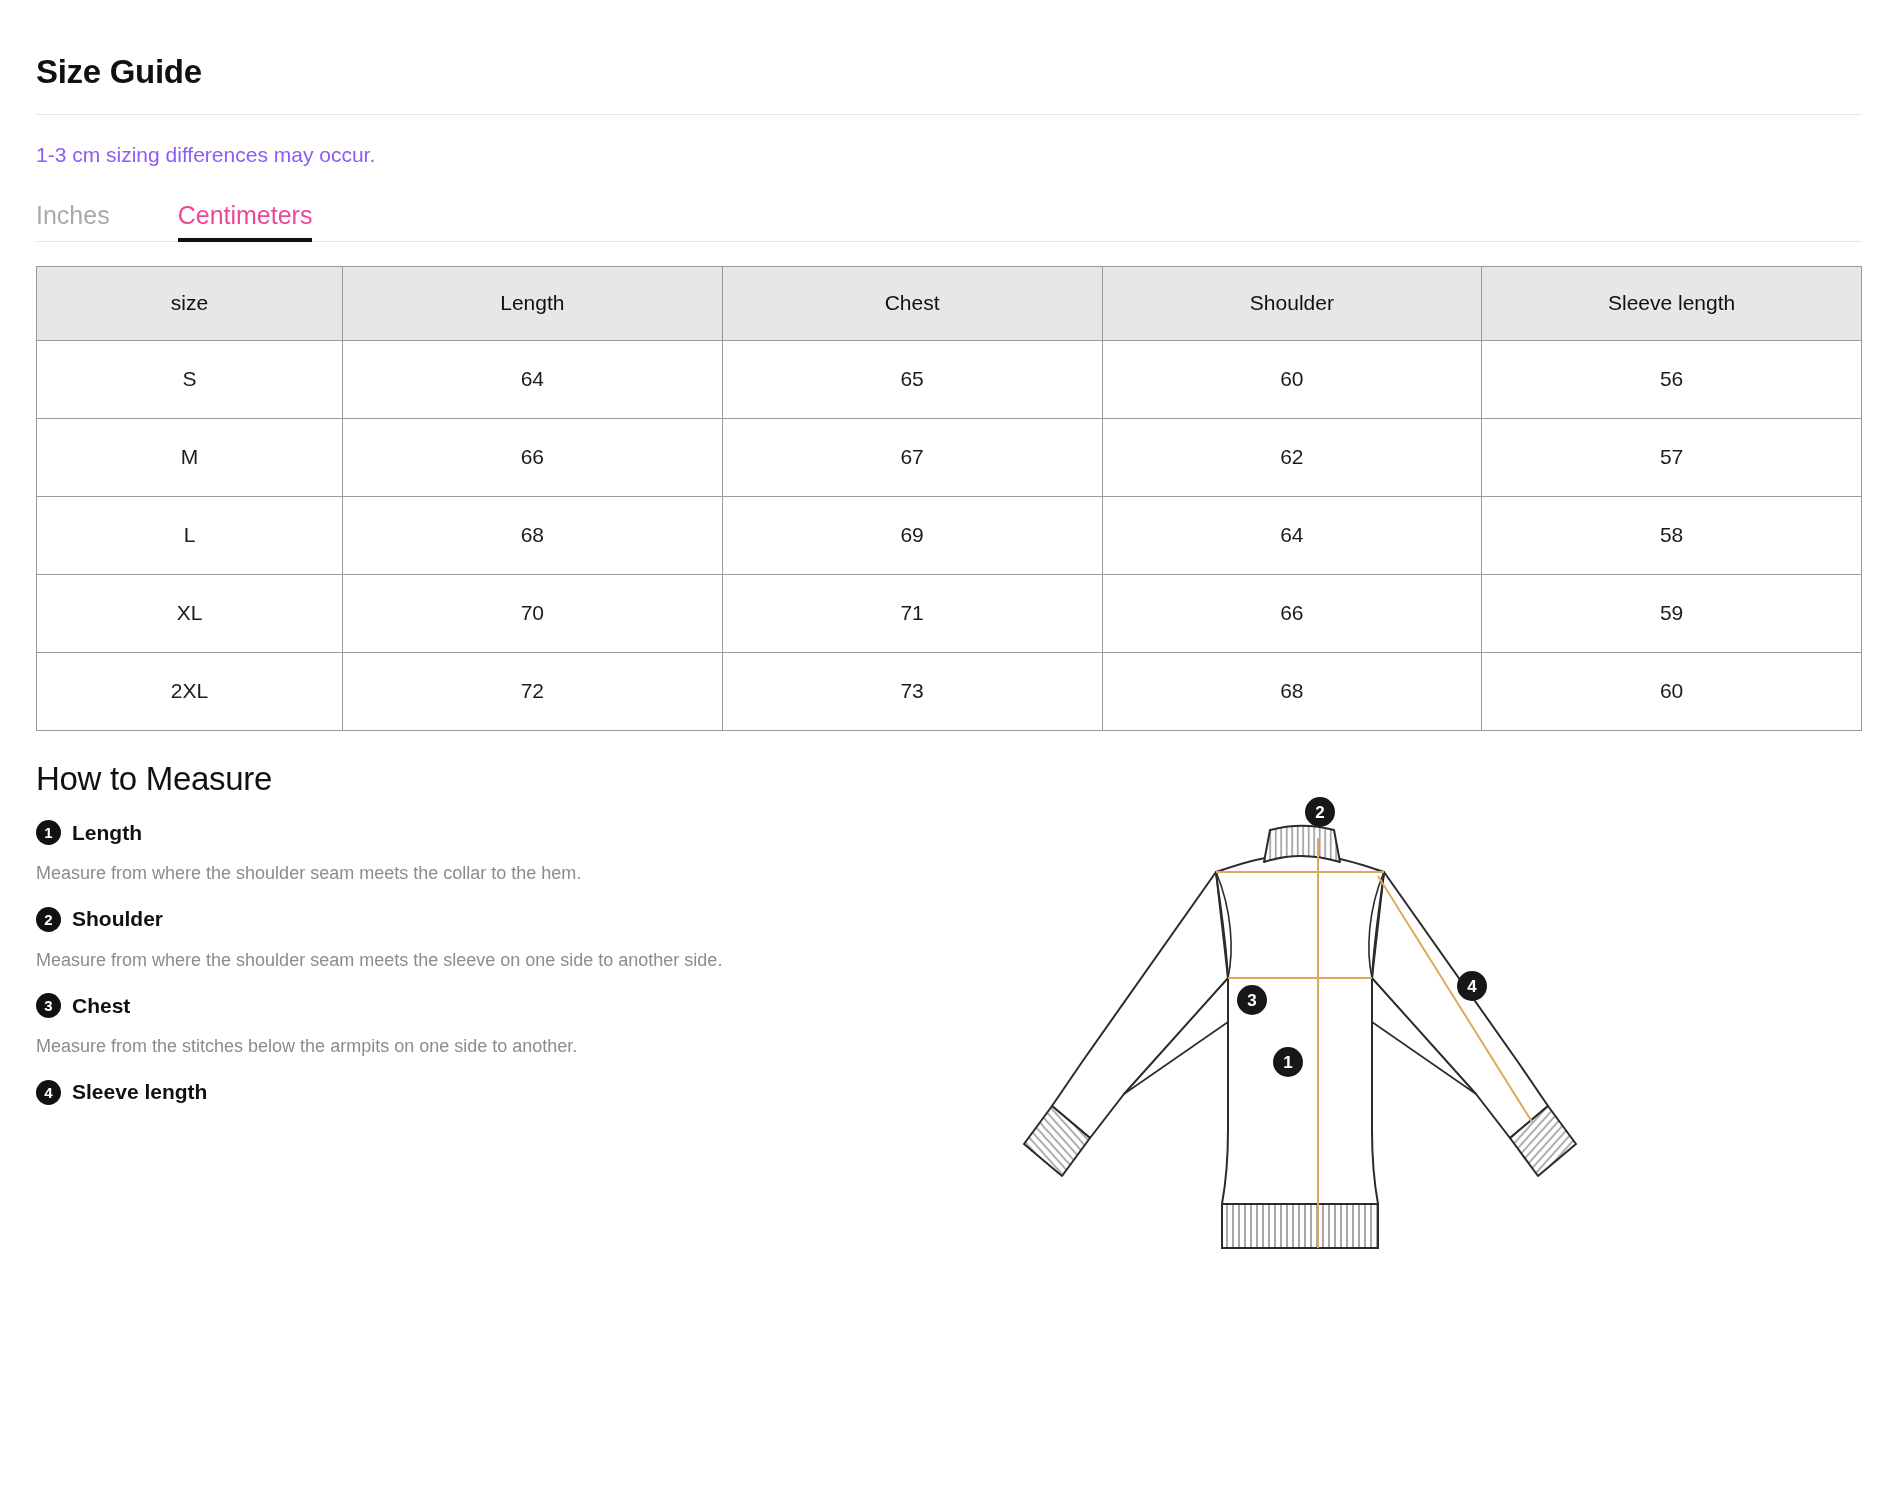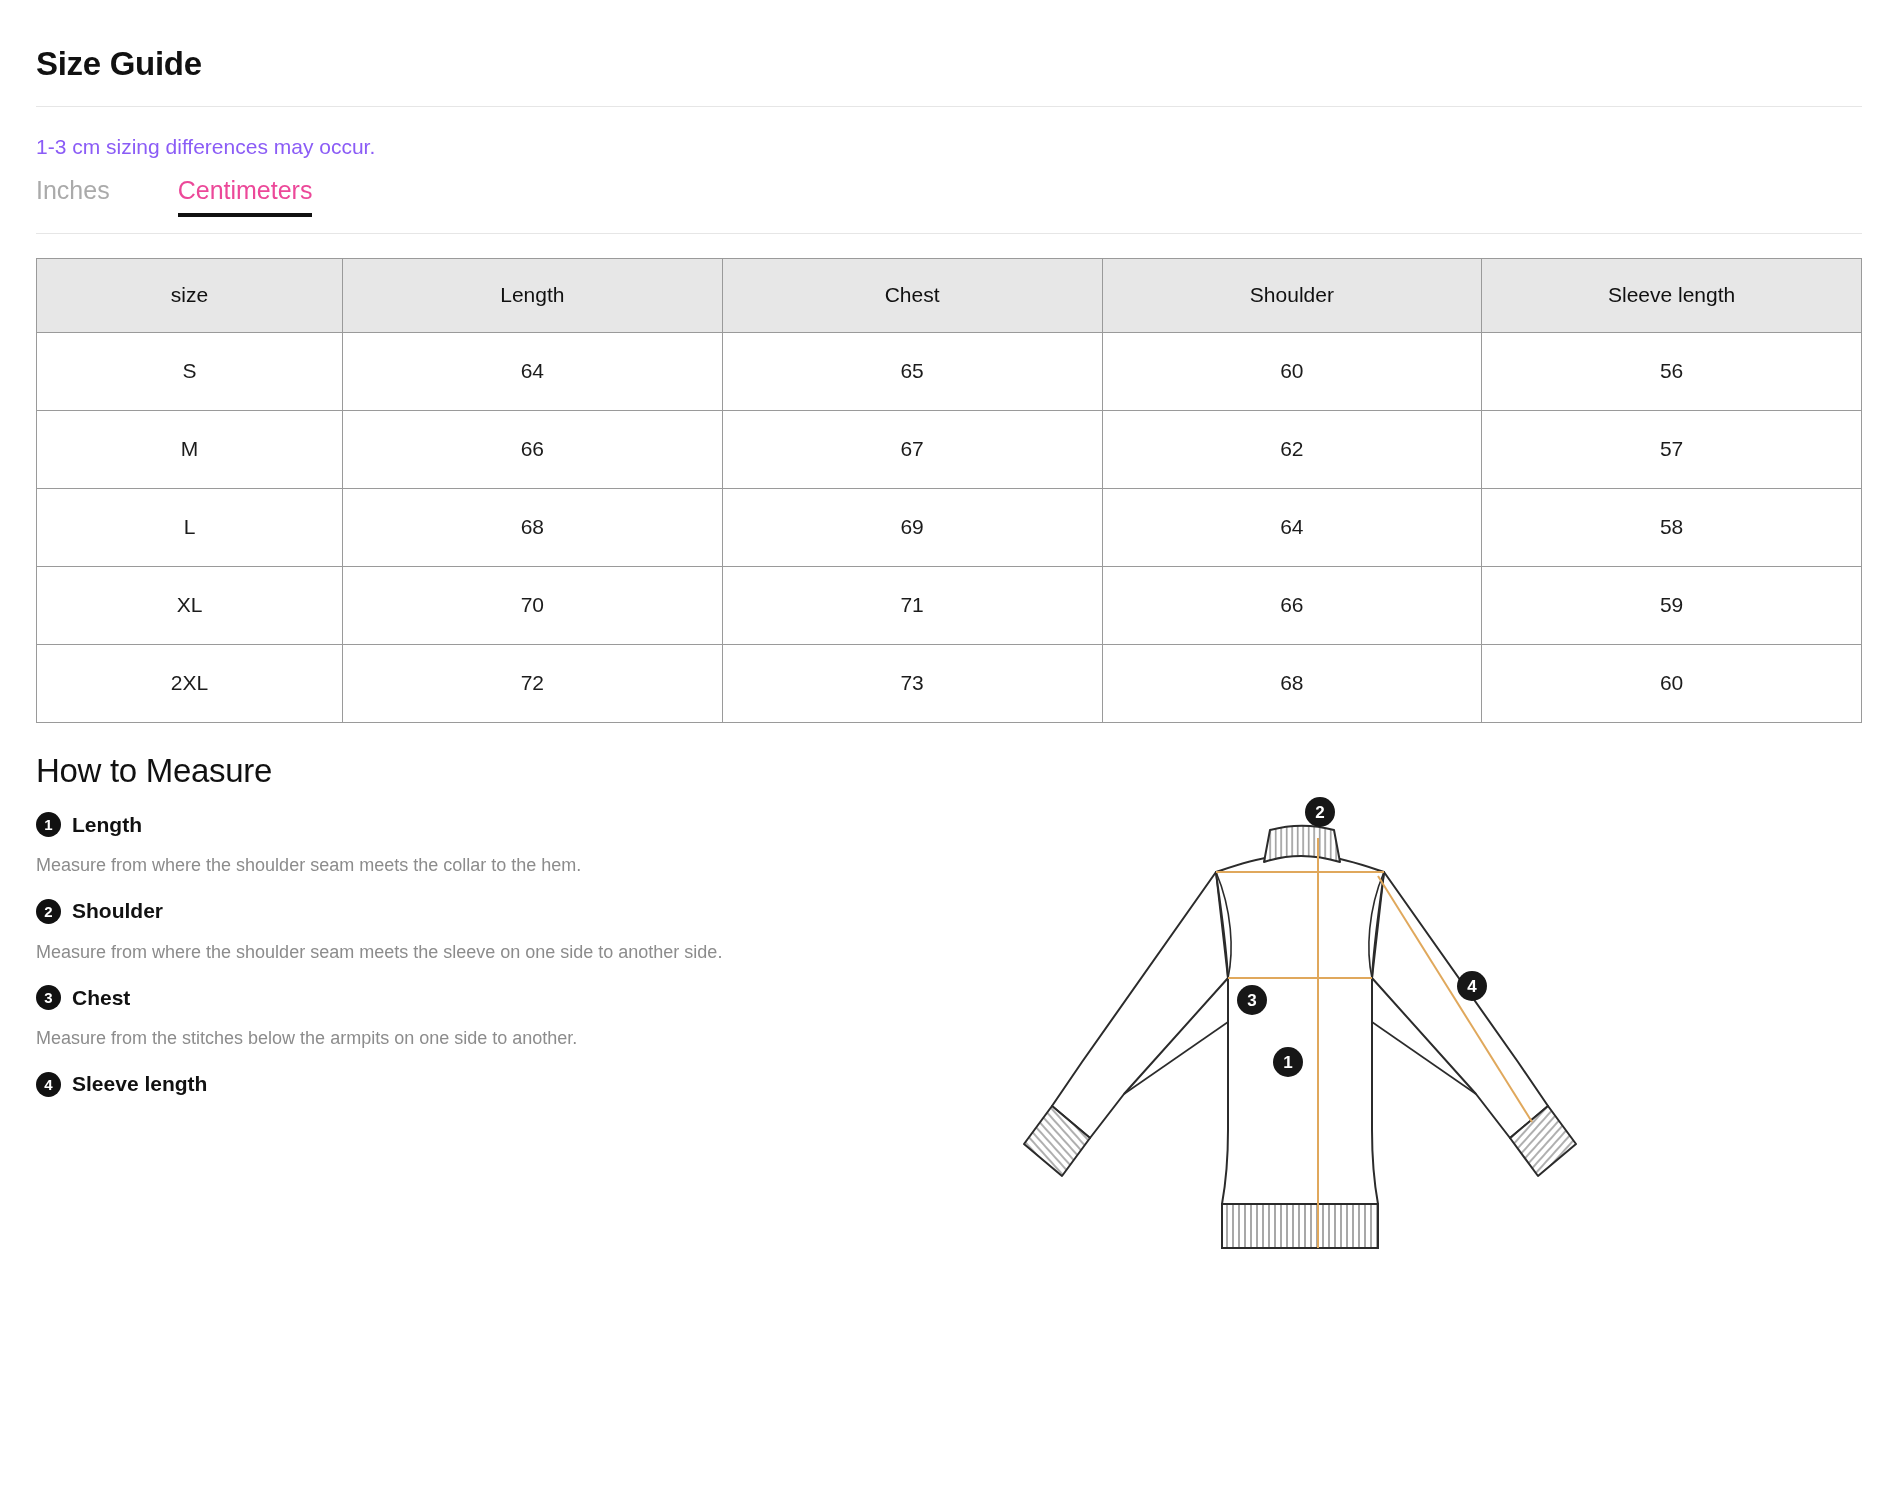--- a/index.html
+++ b/index.html
@@ -4,21 +4,21 @@
 <style>
   * { box-sizing: border-box; }
   html, body {
     margin: 0; padding: 0;
     width: 1898px; height: 1496px;
     background: #ffffff;
     font-family: "Liberation Sans", "DejaVu Sans", sans-serif;
     color: #111111;
     -webkit-font-smoothing: antialiased;
   }
-  .page { position: relative; width: 1586px; height: 1496px; padding: 4px 36px; }
+  .page { position: relative; width: 1586px; height: 1496px; padding: 12px 36px; }
 
   
   .page-title {
     font-size: 33px;
     font-weight: 700;
     letter-spacing: -0.3px;
     color: #111;
     margin: 0;
     padding-top: 40px;
     line-height: 1.2;
@@ -32,21 +32,21 @@
   
   .note {
     font-size: 21px;
     color: #8b5cf6;
     margin-top: 26px;
     line-height: 1.3;
   }
   .tabs {
     position: relative;
     display: flex;
-    align-items: flex-start;
+    align-items: flex-end;
     gap: 0px;
     margin-top: 18px;
     height: 56px;
     border-bottom: 1px solid #e6e6e6;
     width: 1826px;
   }
   .tab {
     font-size: 25px;
     line-height: 1;
     padding: 0 0 13px 0;

